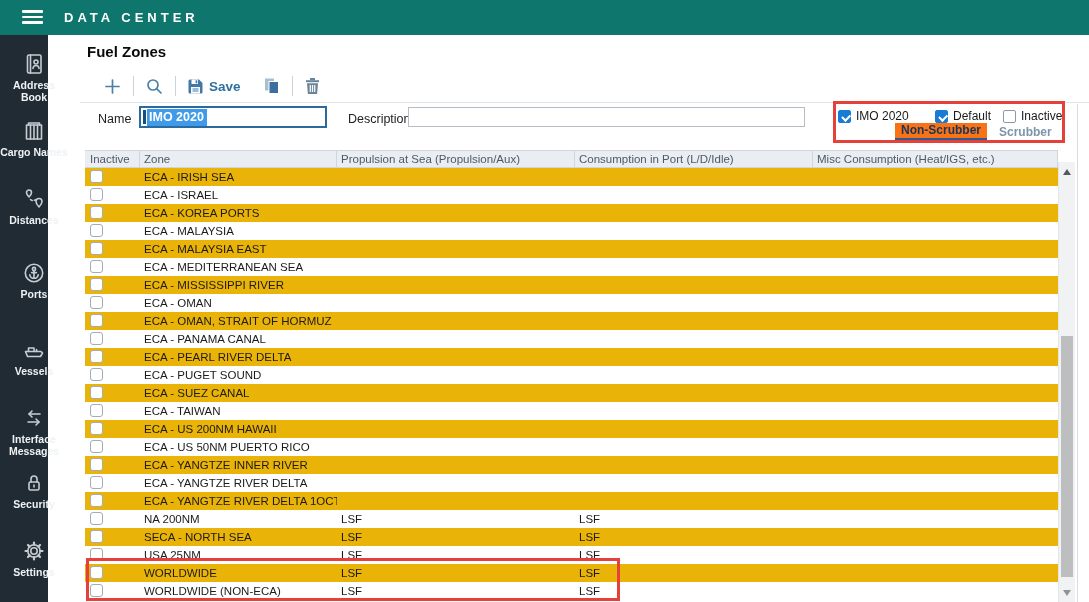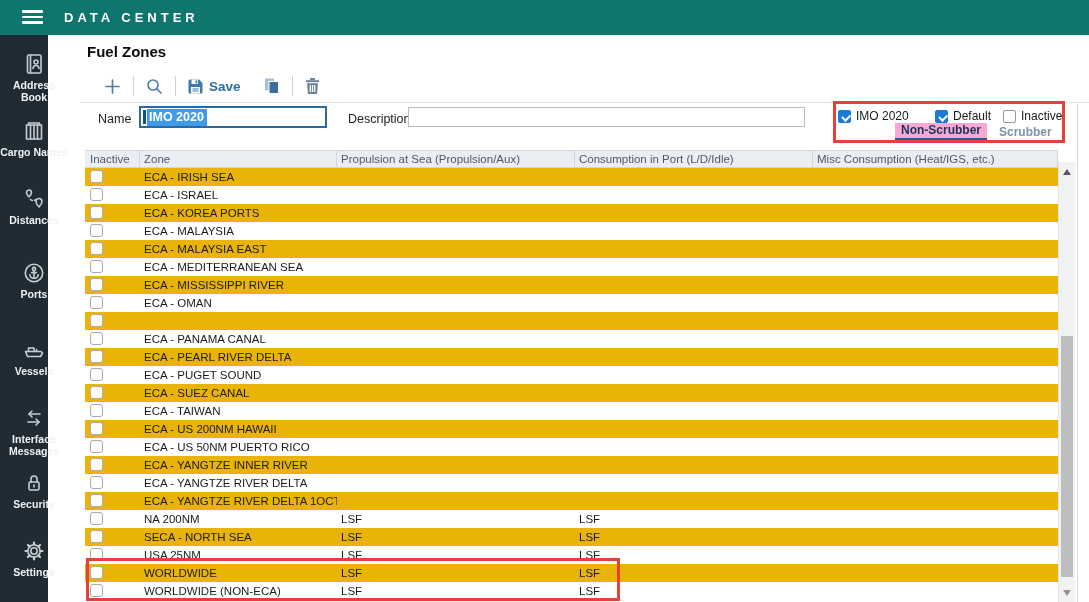--- a/index.html
+++ b/index.html
@@ -33,21 +33,21 @@
   .name-input { position:absolute; left:71px; top:71px; width:188px; height:22px; background:#fff; border:2px solid #2a6a9e; display:flex; align-items:center; padding-left:2px; }
   .caret { width:3px; height:14px; background:#17507c; margin-right:1px; }
   .sel { background:#3f9bea; color:#fff; font-size:12.5px; font-weight:bold; padding:1px 3px 2px 2px; white-space:nowrap; }
   .desc-input { position:absolute; left:340px; top:72px; width:397px; height:20px; border:1px solid #b6bdc4; font-size:12.5px; padding:0 4px; font-family:"Liberation Sans",sans-serif; outline:none; }
 
   .opt { position:absolute; top:74px; display:flex; align-items:center; gap:5px; cursor:pointer; }
   .optbox { width:13px; height:13px; border:1px solid #8f9aa4; background:#fff; border-radius:2px; position:relative; flex:none; }
   .optbox.checked { background:#1a7bd4; border-color:#1a7bd4; }
   .optbox.checked::after { content:""; position:absolute; left:2.5px; top:3px; width:6px; height:3.5px; border-left:2px solid #fff; border-bottom:2px solid #fff; transform:rotate(-45deg); }
   .opt .olbl { font-size:12px; color:#1a1a1a; }
-  .tab-nonscrub { position:absolute; left:827px; top:88px; height:17px; background:#f9a8d4; color:#17365d; font-weight:bold; font-size:12px; line-height:15px; padding:0 6px; border-bottom:2px solid #2a5d93; cursor:pointer; }
+  .tab-nonscrub { position:absolute; left:827px; top:88px; height:17px; background:#f97316; color:#17365d; font-weight:bold; font-size:12px; line-height:15px; padding:0 6px; border-bottom:2px solid #2a5d93; cursor:pointer; }
   .tab-scrub { position:absolute; left:931px; top:90px; color:#7d95aa; font-weight:bold; font-size:12px; cursor:pointer; }
 
   
   .ztable { position:absolute; left:17px; top:115px; width:973px; }
   .thead { display:flex; height:18px; background:#eaeef2; border-top:1px solid #cfd6dc; border-bottom:1px solid #cfd6dc; }
   .th { font-size:11.5px; color:#4e5a64; line-height:16px; padding-left:4px; border-right:1px solid #cfd6dc; white-space:nowrap; overflow:hidden; cursor:pointer; }
   .c0 { width:55px; } .c1 { width:197px; } .c2 { width:238px; } .c3 { width:238px; } .c4 { width:245px; }
   .th.c0 { padding-left:5px; }
   .trow { display:flex; height:18px; background:#fff; }
   .trow.alt { background:#eab308; }
@@ -316,20 +316,21 @@
           </div>
           <div class="tcell c1">ECA - OMAN</div>
           <div class="tcell c2"></div>
           <div class="tcell c3"></div>
           <div class="tcell c4"></div>
         </div>
         <div class="trow alt">
           <div class="tcell c0">
             <span class="cb"></span>
           </div>
+          <div class="tcell c1">ECA - OMAN, STRAIT OF HORMUZ</div>
           <div class="tcell c2"></div>
           <div class="tcell c3"></div>
           <div class="tcell c4"></div>
         </div>
         <div class="trow">
           <div class="tcell c0">
             <span class="cb"></span>
           </div>
           <div class="tcell c1">ECA - PANAMA CANAL</div>
           <div class="tcell c2"></div>

